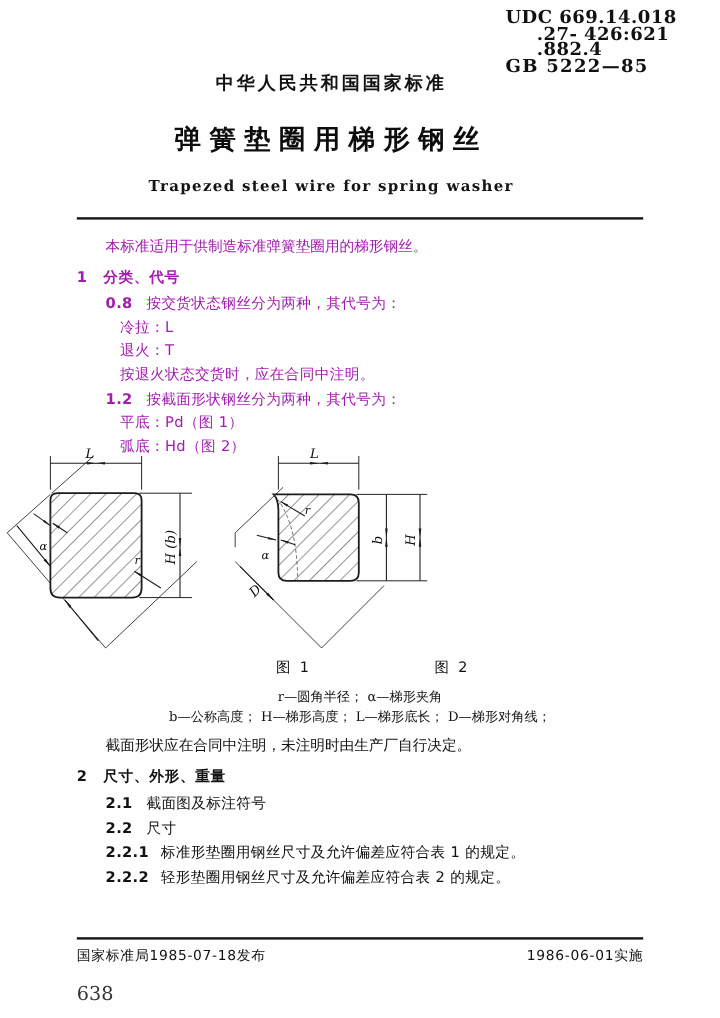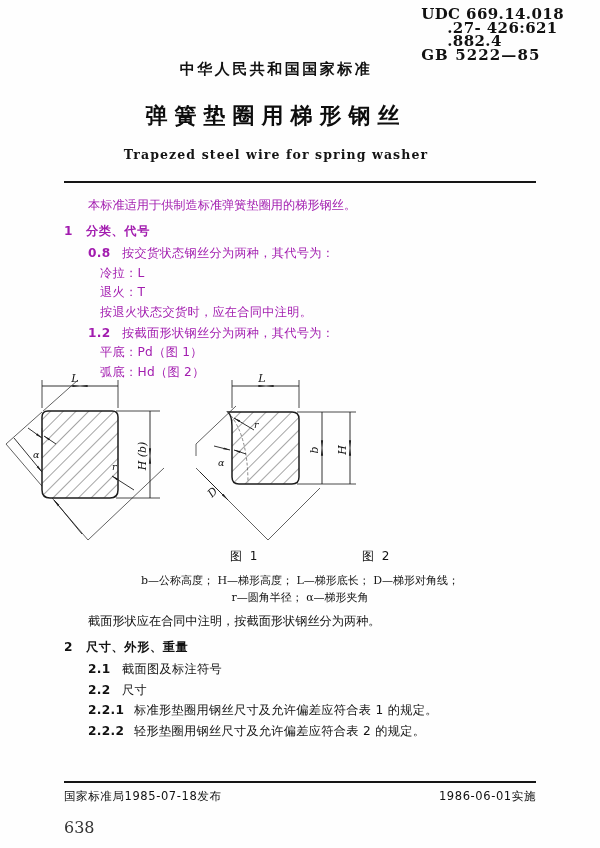--- a/index.html
+++ b/index.html
@@ -353,26 +353,26 @@
       </g>
     </svg>
   </div>
 
   <div class="fig-caps">
     <span class="fig-cap cap1">图 1</span>
     <span class="fig-cap cap2">图 2</span>
   </div>
 
   <div class="legend">
+    <div>r—圆角半径； α—梯形夹角</div>
     <div>b—公称高度； H—梯形高度； L—梯形底长； D—梯形对角线；</div>
-    <div>r—圆角半径； α—梯形夹角</div>
   </div>
 
   <div class="post-fig">
-    <p class="p-intro">截面形状应在合同中注明，按截面形状钢丝分为两种。</p>
+    <p class="p-intro">截面形状应在合同中注明，未注明时由生产厂自行决定。</p>
 
     <div class="h-sec">
       <span class="num">2</span><span>尺寸、外形、重量</span>
     </div>
 
     <div class="sub">
       <span class="num">2.1</span><span>截面图及标注符号</span>
     </div>
     <div class="sub">
       <span class="num">2.2</span><span>尺寸</span>

